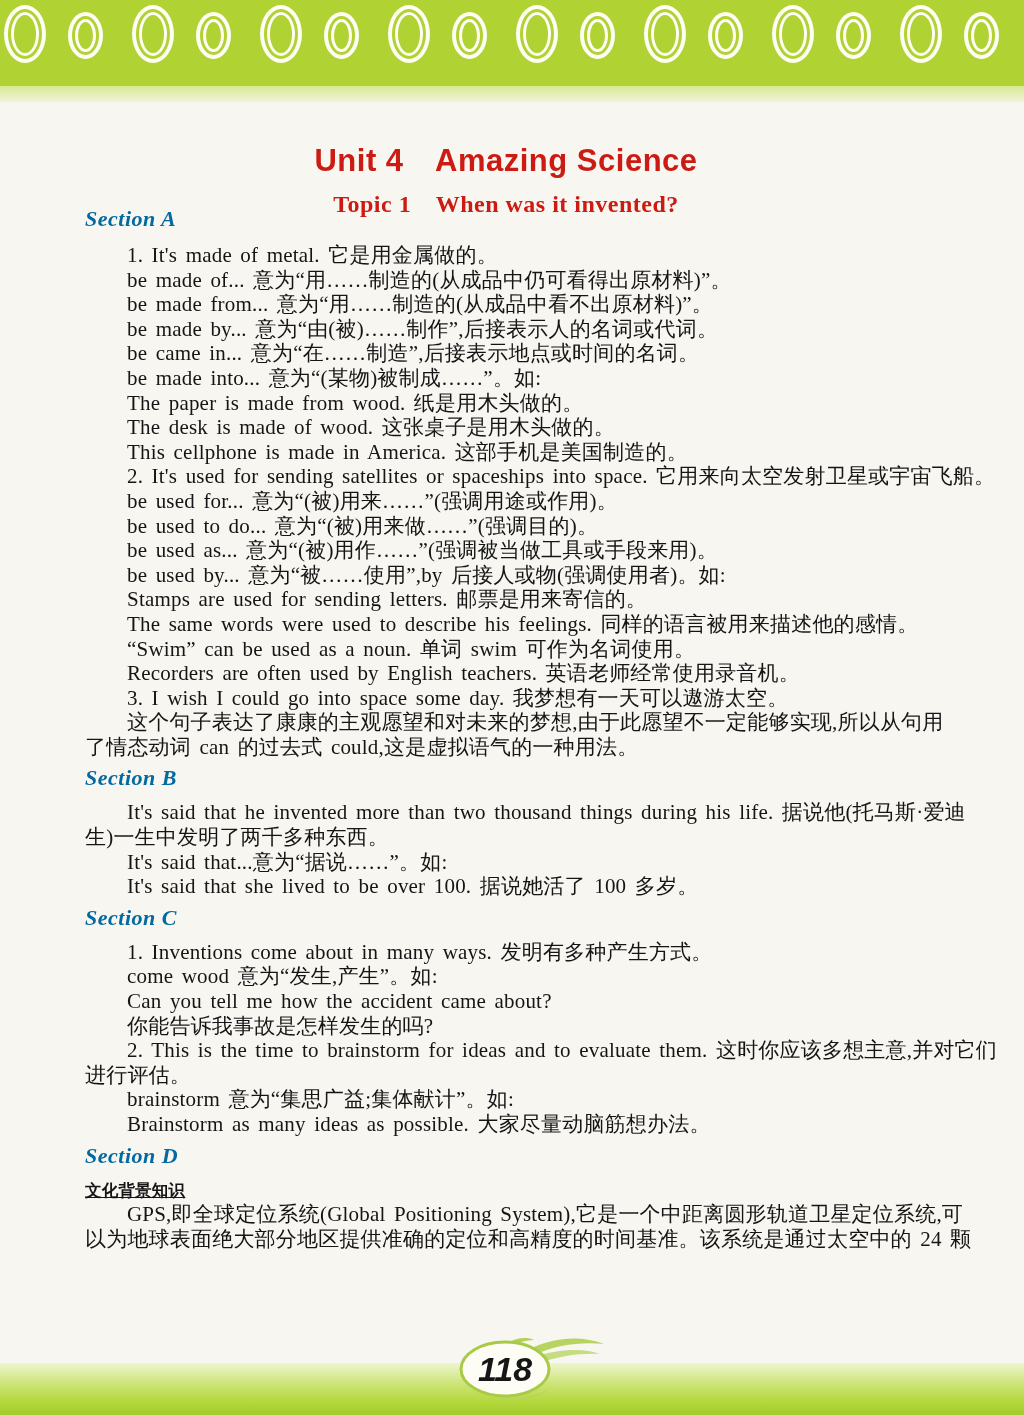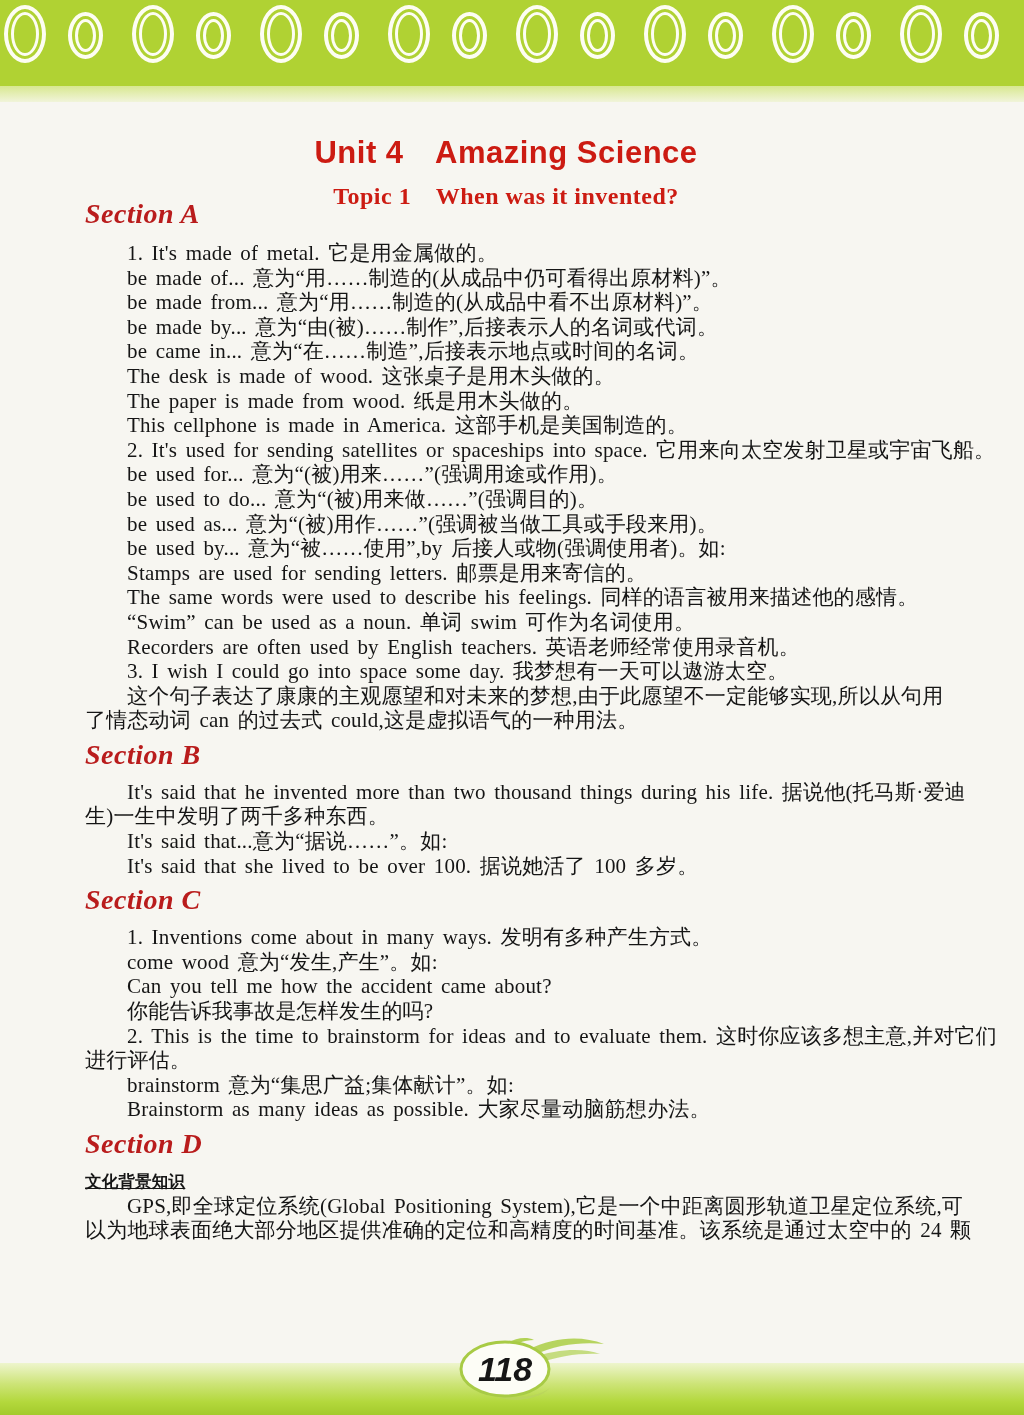--- a/index.html
+++ b/index.html
@@ -22,34 +22,34 @@
   }
   .ring{
     position:absolute;border:4px solid #fdfdf3;border-radius:50%;
     box-sizing:border-box;
   }
   .ring::after{
     content:"";position:absolute;inset:3px;
     border:3px solid #fdfdf3;border-radius:50%;
   }
   
-  .page-inner{position:absolute;top:94px;left:0;width:1012px;}
+  .page-inner{position:absolute;top:102px;left:0;width:1012px;}
   .unit-title{
     margin:38px 0 6px 0;text-align:center;
     font-family:"Liberation Sans","DejaVu Sans",sans-serif;
     font-weight:bold;font-size:31px;color:#cc1b12;letter-spacing:.5px;
   }
   .topic-title{
     margin:0 0 0 0;text-align:center;
     font-weight:bold;font-size:24px;color:#cc1b12;letter-spacing:.5px;
   }
   
   .content{padding:0 18px 0 85px;margin-top:-14px;}
   .section-heading{
-    font-style:italic;font-weight:bold;font-size:28px;color:#b91c1c;
+    font-style:italic;font-weight:bold;font-size:22px;color:#0369a1;
     margin:4px 0 9px 0;letter-spacing:.5px;
   }
   .section-heading.first{margin-top:0;margin-bottom:11px;}
   .line{
     font-size:21px;line-height:24.6px;white-space:nowrap;
     word-spacing:3px;letter-spacing:.2px;
   }
   .line.indent{padding-left:42px;}
   .line.bold{font-weight:bold;font-family:"Liberation Sans","DejaVu Sans",sans-serif;font-size:16.5px;text-decoration:underline;}
   .sec{margin-bottom:6px;}
@@ -91,22 +91,23 @@
   <h1 class="unit-title">Unit 4　Amazing Science</h1>
   <h2 class="topic-title">Topic 1　When was it invented?</h2>
   <div class="content" id="content">
       <div class="sec">
         <div class="section-heading first">Section A</div>
         <div class="line indent">1. It's made of metal. 它是用金属做的。</div>
         <div class="line indent">be made of... 意为“用……制造的(从成品中仍可看得出原材料)”。</div>
         <div class="line indent">be made from... 意为“用……制造的(从成品中看不出原材料)”。</div>
         <div class="line indent">be made by... 意为“由(被)……制作”,后接表示人的名词或代词。</div>
         <div class="line indent">be came in... 意为“在……制造”,后接表示地点或时间的名词。</div>
+        <div class="line indent">be made into... 意为“(某物)被制成……”。如:</div>
+        <div class="line indent">The paper is made from wood. 纸是用木头做的。</div>
         <div class="line indent">The desk is made of wood. 这张桌子是用木头做的。</div>
-        <div class="line indent">The paper is made from wood. 纸是用木头做的。</div>
         <div class="line indent">This cellphone is made in America. 这部手机是美国制造的。</div>
         <div class="line indent">2. It's used for sending satellites or spaceships into space. 它用来向太空发射卫星或宇宙飞船。</div>
         <div class="line indent">be used for... 意为“(被)用来……”(强调用途或作用)。</div>
         <div class="line indent">be used to do... 意为“(被)用来做……”(强调目的)。</div>
         <div class="line indent">be used as... 意为“(被)用作……”(强调被当做工具或手段来用)。</div>
         <div class="line indent">be used by... 意为“被……使用”,by 后接人或物(强调使用者)。如:</div>
         <div class="line indent">Stamps are used for sending letters. 邮票是用来寄信的。</div>
         <div class="line indent">The same words were used to describe his feelings. 同样的语言被用来描述他的感情。</div>
         <div class="line indent">“Swim” can be used as a noun. 单词 swim 可作为名词使用。</div>
         <div class="line indent">Recorders are often used by English teachers. 英语老师经常使用录音机。</div>

